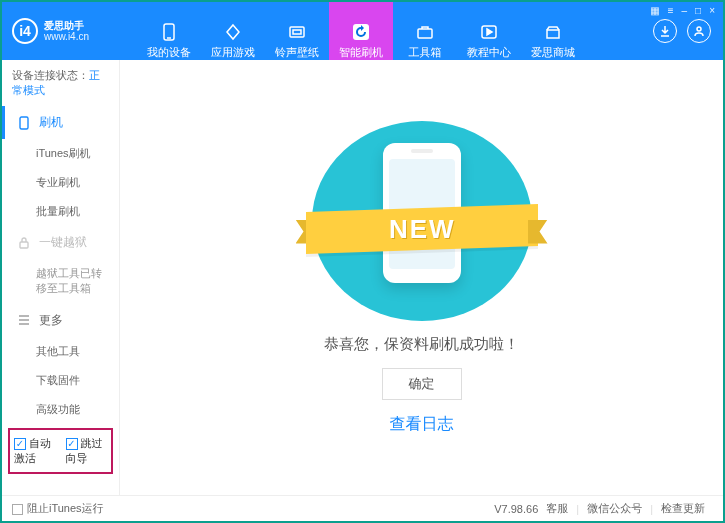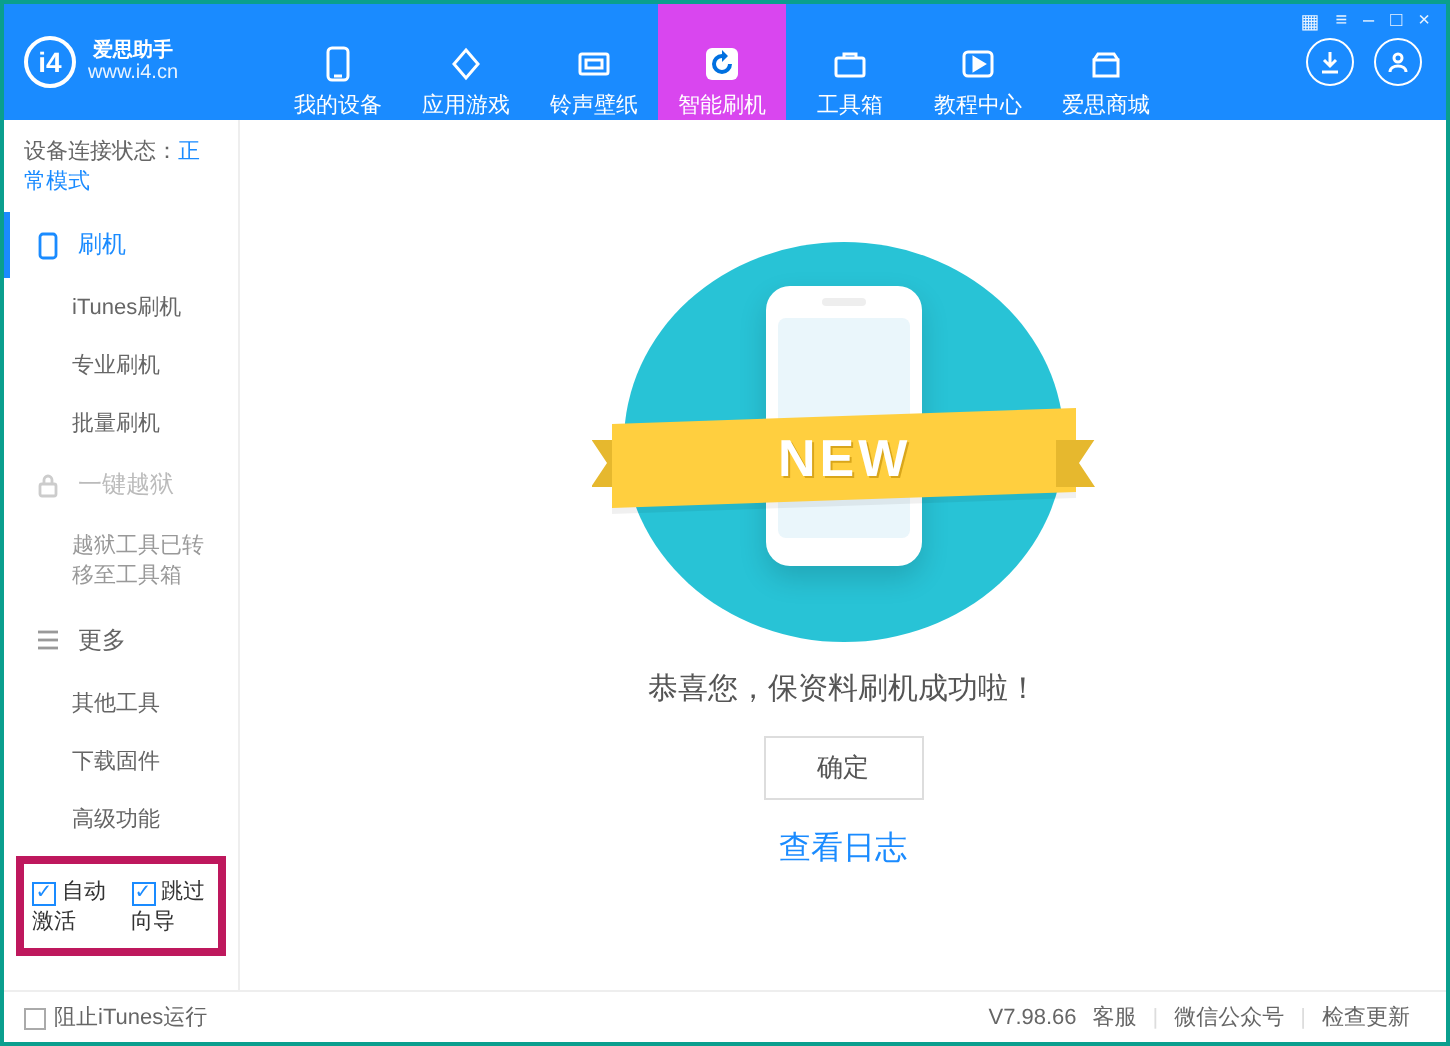--- a/index.html
+++ b/index.html
@@ -1,21 +1,21 @@
 <!DOCTYPE html>
 <html><head>
 <meta charset="utf-8">
 <style>
 * { margin: 0; padding: 0; box-sizing: border-box; }
 body { font-family: "Microsoft YaHei", sans-serif; font-size: 12px; color: #333; background: #fff; }
 .app { width: 725px; height: 523px; border: 2px solid #0a9f8e; display: flex; flex-direction: column; overflow: hidden; }
 
 
 .hdr { background: #1a8bff; color: #fff; display: flex; align-items: stretch; height: 58px; position: relative; }
-.brand { display: flex; align-items: center; padding: 0 14px 0 10px; min-width: 135px; text-align: center; }
+.brand { display: flex; align-items: center; padding: 0 14px 0 10px; min-width: 135px; }
 .logo { width: 26px; height: 26px; border: 2px solid #fff; border-radius: 50%; display: flex; align-items: center; justify-content: center; font-weight: bold; font-size: 14px; margin-right: 6px; }
 .brand-text { display: flex; flex-direction: column; line-height: 1.1; }
 .brand-title { font-size: 10px; font-weight: bold; }
 .brand-url { font-size: 10px; opacity: .9; }
 .nav { display: flex; flex: 1; }
 .nav-item { width: 64px; display: flex; flex-direction: column; align-items: center; justify-content: flex-end; gap: 3px; cursor: pointer; font-size: 11px; }
 .nav-item.active { background: #d946ef; }
 .nav-icon { width: 20px; height: 20px; display: flex; align-items: center; justify-content: center; }
 .hdr-right { display: flex; align-items: center; gap: 10px; padding-right: 12px; }
 .circ-btn { width: 24px; height: 24px; border: 1.5px solid #fff; border-radius: 50%; display: flex; align-items: center; justify-content: center; cursor: pointer; }
@@ -28,21 +28,21 @@
 .conn { padding: 8px 10px; font-size: 11px; color: #666; }
 .conn .mode { color: #1a8bff; }
 .sec { }
 .sec-hd { display: flex; align-items: center; gap: 8px; padding: 8px 12px; color: #666; border-left: 3px solid transparent; }
 .sec-hd.blue { border-left-color: #1a8bff; color: #1a8bff; }
 .sec-hd.gray { color: #bbb; }
 .sec-icon { width: 14px; height: 14px; display: flex; align-items: center; justify-content: center; }
 .sub { padding: 7px 10px 7px 34px; color: #666; cursor: pointer; font-size: 11px; }
 .sub.active { background: #e9f3ff; color: #1a8bff; }
 .sub.note { color: #999; line-height: 1.4; font-size: 11px; }
-.chk-row { border: 4px solid #be185d; margin: 4px 6px; padding: 6px 4px; display: flex; gap: 10px; align-items: center; font-size: 11px; }
+.chk-row { border: 2px solid #be185d; margin: 4px 6px; padding: 6px 4px; display: flex; gap: 10px; align-items: center; font-size: 11px; }
 .chk { width: 12px; height: 12px; border: 1px solid #1a8bff; display: inline-flex; align-items: center; justify-content: center; color: #1a8bff; font-size: 10px; line-height: 1; margin-right: 3px; }
 .device { padding: 6px 10px 10px 10px; }
 
 
 .main { flex: 1; display: flex; flex-direction: column; align-items: center; justify-content: center; position: relative; padding: 20px; }
 .illus { position: relative; width: 220px; height: 200px; margin-bottom: 14px; }
 .ill-bg { position: absolute; inset: 0; background: #28c3d6; border-radius: 50%; }
 .phone { position: absolute; left: 50%; top: 46%; transform: translate(-50%,-50%); width: 78px; height: 140px; background: #fff; border-radius: 12px; box-shadow: 0 6px 14px rgba(0,0,0,.15); }
 .phone:after { content:""; position:absolute; top:6px; left:50%; transform:translateX(-50%); width:22px; height:4px; background:#eee; border-radius:2px; }
 .phone-screen { position:absolute; top:16px; left:6px; right:6px; bottom:14px; background:#eaf6fb; border-radius:4px; }

